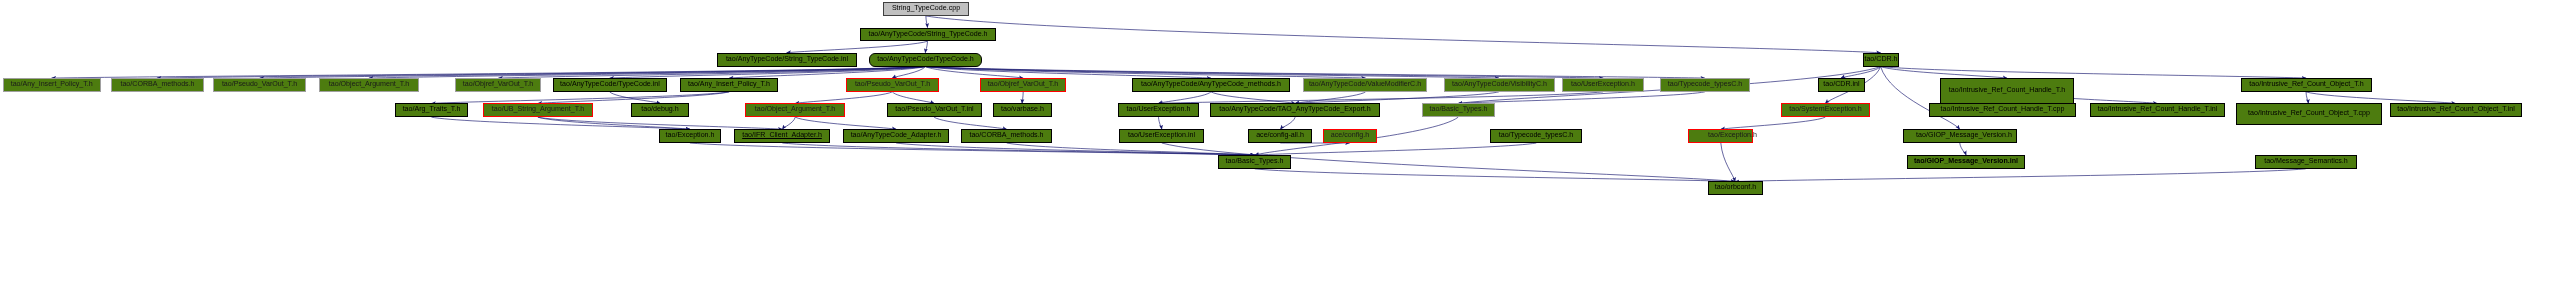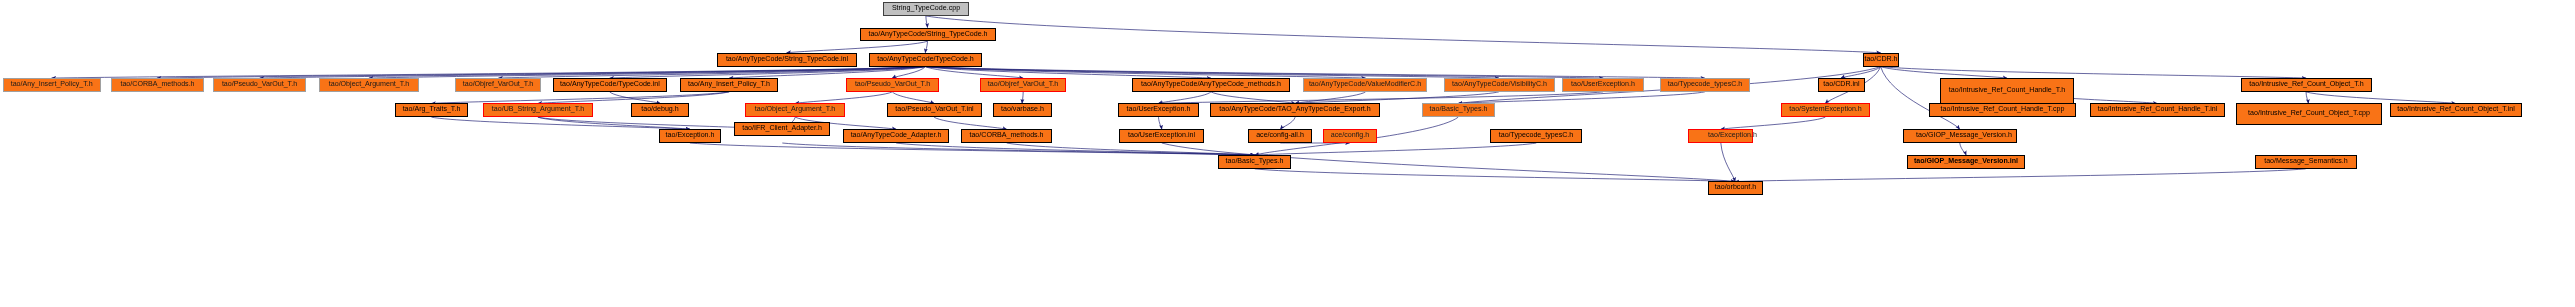--- a/index.html
+++ b/index.html
@@ -1,18 +1,18 @@
 <!DOCTYPE html>
 <html style="font-size:8.8px"><head>
 <meta charset="utf-8">
 <style>
   html,body{margin:0;padding:0;background:#ffffff;}
   #canvas{position:relative;width:2576px;height:308px;background:#ffffff;
           font-family:"Liberation Sans", sans-serif;overflow:hidden;}
-  .node{position:absolute;box-sizing:border-box;background:#f97316;
+  .node{position:absolute;box-sizing:border-box;background:#4d7c0f;
         display:flex;align-items:center;justify-content:center;
         white-space:nowrap;line-height:1;}
   .node span{display:block;padding:0 2.7px;}
   .n-grey{border:0.5px solid #a0a0a0;color:#1a1a1a;}
   .n-black{border:0.5px solid #000000;color:#000000;}
   .n-red{border:0.5px solid #ff0000;color:#1a1a1a;}
   .n-root{border:0.5px solid #404040;background:#c0c0c0;color:#000000;}
   svg#edges{position:absolute;left:0;top:0;width:2576px;height:308px;overflow:visible;}
 </style>
 </head>
@@ -92,21 +92,21 @@
   <div id="node-layer">
       <div class="node n-root" style="left: 883px; top: 2.2px; width: 86px; height: 13.7px; font-size: 7.1px;">
         <span>String_TypeCode.cpp</span>
       </div>
       <div class="node n-black" style="left: 860px; top: 27.5px; width: 136px; height: 13.7px; font-size: 7.1px;">
         <span>tao/AnyTypeCode/String_TypeCode.h</span>
       </div>
       <div class="node n-black" style="left: 717px; top: 53px; width: 140px; height: 13.7px; font-size: 7.1px;">
         <span>tao/AnyTypeCode/String_TypeCode.inl</span>
       </div>
-      <div class="node n-black" style="left: 869px; top: 53px; width: 113px; height: 13.7px; font-size: 7.1px;">
+      <div class="node n-black" style="left: 869px; top: 53px; width: 113px; height: 13.7px; font-size: 7.1px; border-radius: 6px;">
         <span>tao/AnyTypeCode/TypeCode.h</span>
       </div>
       <div class="node n-black" style="left: 1863px; top: 53px; width: 36px; height: 13.7px; font-size: 7.1px;">
         <span>tao/CDR.h</span>
       </div>
       <div class="node n-grey" style="left: 2.7px; top: 78px; width: 98px; height: 13.7px; font-size: 7.1px;">
         <span>tao/Any_Insert_Policy_T.h</span>
       </div>
       <div class="node n-grey" style="left: 111px; top: 78px; width: 93px; height: 13.7px; font-size: 7.1px;">
         <span>tao/CORBA_methods.h</span>
@@ -194,21 +194,21 @@
       </div>
       <div class="node n-black" style="left: 2236px; top: 103px; width: 146px; height: 22px; font-size: 7.1px;">
         <span>tao/Intrusive_Ref_Count_Object_T.cpp</span>
       </div>
       <div class="node n-black" style="left: 2390px; top: 103px; width: 132px; height: 13.7px; font-size: 7.1px;">
         <span>tao/Intrusive_Ref_Count_Object_T.inl</span>
       </div>
       <div class="node n-black" style="left: 659px; top: 129px; width: 62px; height: 13.7px; font-size: 7.1px;">
         <span>tao/Exception.h</span>
       </div>
-      <div class="node n-black" style="left: 734px; top: 122px; width: 96px; height: 13.7px; font-size: 7.1px;">
+      <div class="node n-black" style="left: 734px; top: 129px; width: 96px; height: 13.7px; font-size: 7.1px; text-decoration: underline;">
         <span>tao/IFR_Client_Adapter.h</span>
       </div>
       <div class="node n-black" style="left: 843px; top: 129px; width: 106px; height: 13.7px; font-size: 7.1px;">
         <span>tao/AnyTypeCode_Adapter.h</span>
       </div>
       <div class="node n-black" style="left: 961px; top: 129px; width: 91px; height: 13.7px; font-size: 7.1px;">
         <span>tao/CORBA_methods.h</span>
       </div>
       <div class="node n-black" style="left: 1119px; top: 129px; width: 85px; height: 13.7px; font-size: 7.1px;">
         <span>tao/UserException.inl</span>

